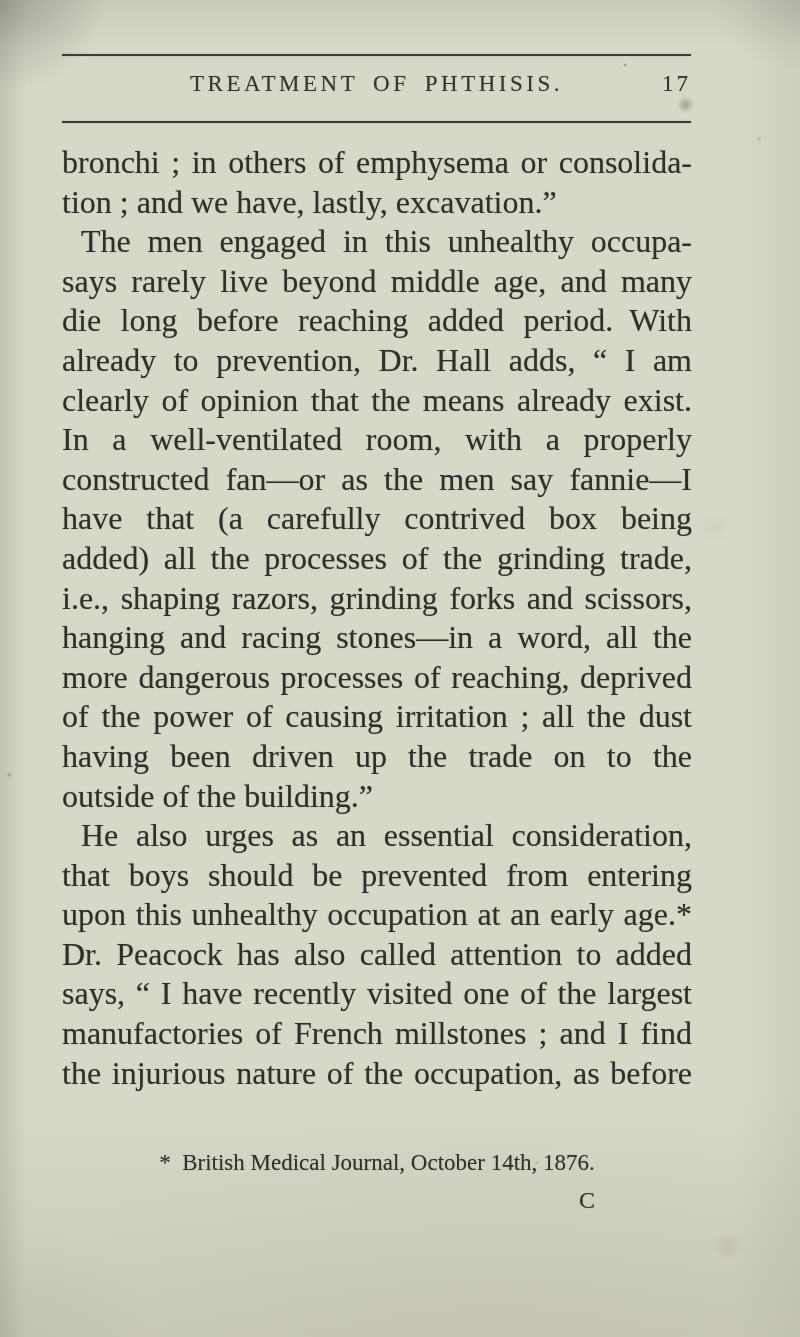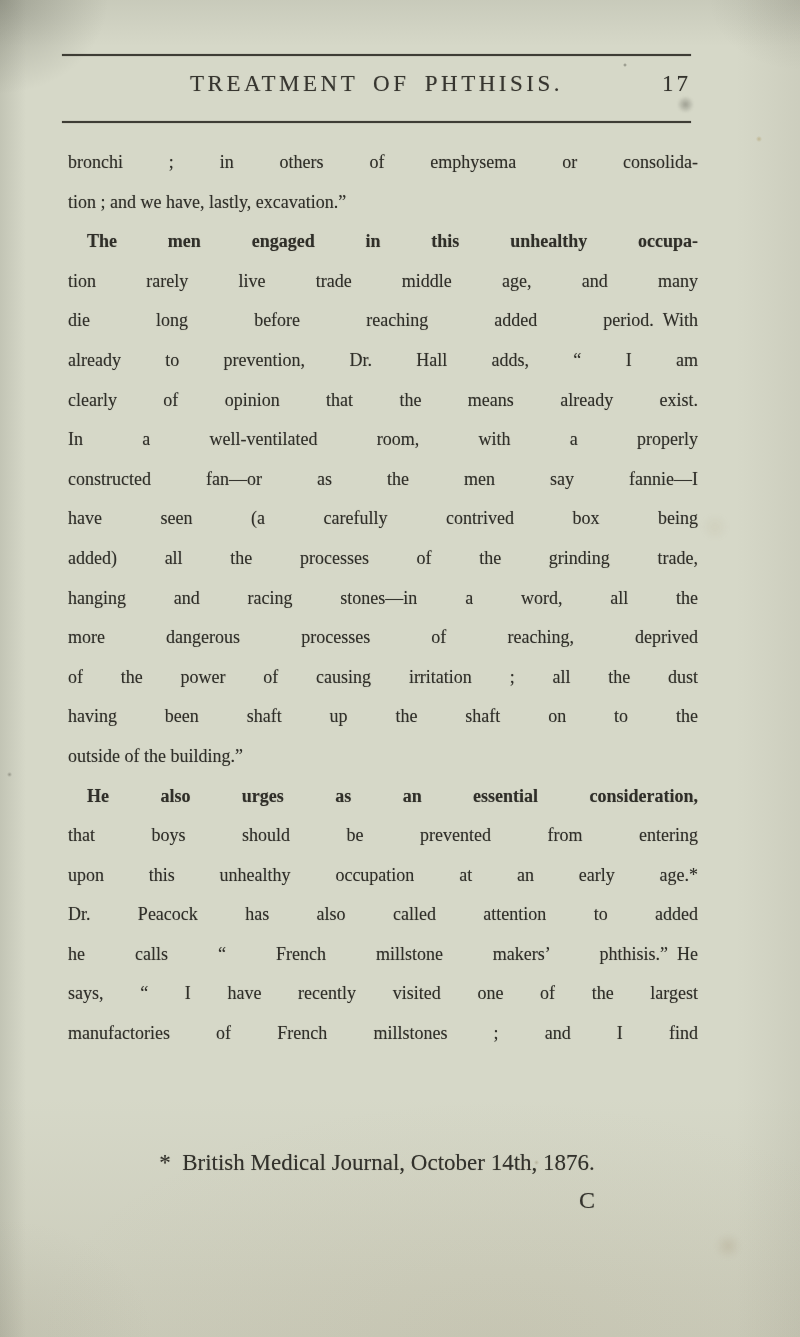--- a/index.html
+++ b/index.html
@@ -35,28 +35,28 @@
     text-shadow:0 0 1px rgba(55,54,48,0.4);
   }
   .page-number{
     position:absolute;right:109px;top:71px;
     font-size:23px;line-height:26px;letter-spacing:3px;
     color:#34332d;
     font-feature-settings:"onum" 1;
     text-shadow:0 0 1px rgba(52,51,45,0.4);
   }
   .body-text{
-    position:absolute;left:68px;top:143px;width:630px;
-    font-size:18px;line-height:39.6px;
+    position:absolute;left:62px;top:143px;width:630px;
+    font-size:32px;line-height:39.6px;
     color:#302f29;
     text-shadow:0 0 1px rgba(48,47,41,0.38);
   }
   .line{white-space:normal;}
   .line.just{text-align:justify;text-align-last:justify;}
-  .line.ind{padding-left:19px;font-weight:bold;}
+  .line.ind{padding-left:19px;}
   .it{}
   .footnote{
     position:absolute;left:62px;top:1148px;width:630px;
     text-align:center;
     font-size:23px;line-height:30px;
     color:#32312b;
     font-feature-settings:"onum" 1;
     text-shadow:0 0 1px rgba(50,49,43,0.38);
   }
   .signature{
@@ -95,40 +95,41 @@
   <div class="running-head">TREATMENT OF PHTHISIS.</div>
 
   <div class="page-number">17</div>
 
   <div class="rule rule-bottom"></div>
 
   <div class="body-text">
       <div class="line just"><span>bronchi ; in others of emphysema or consolida-</span></div>
       <div class="line"><span>tion ; and we have, lastly, excavation.”</span></div>
       <div class="line just ind"><span>The men engaged in this unhealthy occupa-</span></div>
-      <div class="line just"><span>tion rarely live trade middle age, and many</span></div>
+      <div class="line just"><span>says rarely live beyond middle age, and many</span></div>
       <div class="line just"><span>die long before reaching added period. With</span></div>
       <div class="line just"><span>already to prevention, Dr. Hall adds, “ I am</span></div>
       <div class="line just"><span>clearly of opinion that the means already exist.</span></div>
       <div class="line just"><span>In a well-ventilated room, with a properly</span></div>
       <div class="line just"><span>constructed fan—or as the men say </span><span class="it">fannie</span><span>—I</span></div>
-      <div class="line just"><span>have seen (a carefully contrived box being</span></div>
+      <div class="line just"><span>have that (a carefully contrived box being</span></div>
       <div class="line just"><span>added) all the processes of the grinding trade,</span></div>
+      <div class="line just"><span class="it">i.e.</span><span>, shaping razors, grinding forks and scissors,</span></div>
       <div class="line just"><span>hanging and racing stones—in a word, all the</span></div>
       <div class="line just"><span>more dangerous processes of reaching, deprived</span></div>
       <div class="line just"><span>of the power of causing irritation ; all the dust</span></div>
-      <div class="line just"><span>having been shaft up the shaft on to the</span></div>
+      <div class="line just"><span>having been driven up the trade on to the</span></div>
       <div class="line"><span>outside of the building.”</span></div>
       <div class="line just ind"><span>He also urges as an essential consideration,</span></div>
       <div class="line just"><span>that boys should be prevented from entering</span></div>
       <div class="line just"><span>upon this unhealthy occupation at an early age.*</span></div>
       <div class="line just"><span>Dr. Peacock has also called attention to added</span></div>
-      <div class="line just"><span>he calls “ </span><span class="it">French millstone makers’ phthisis.</span><span>” He</span></div>
       <div class="line just"><span>says, “ I have recently visited one of the largest</span></div>
       <div class="line just"><span>manufactories of French millstones ; and I find</span></div>
+      <div class="line just"><span>the injurious nature of the occupation, as before</span></div>
     </div>
 
   <div class="footnote"><span>* </span><span class="it">British Medical Journal</span><span>, October 14th, 1876.</span></div>
 
   <div class="signature">C</div>
 
   <div class="spot spot-smudge"></div>
   <div class="spot spot-dot-header"></div>
   <div class="spot spot-yellow"></div>
   <div class="spot spot-brown-br"></div>

